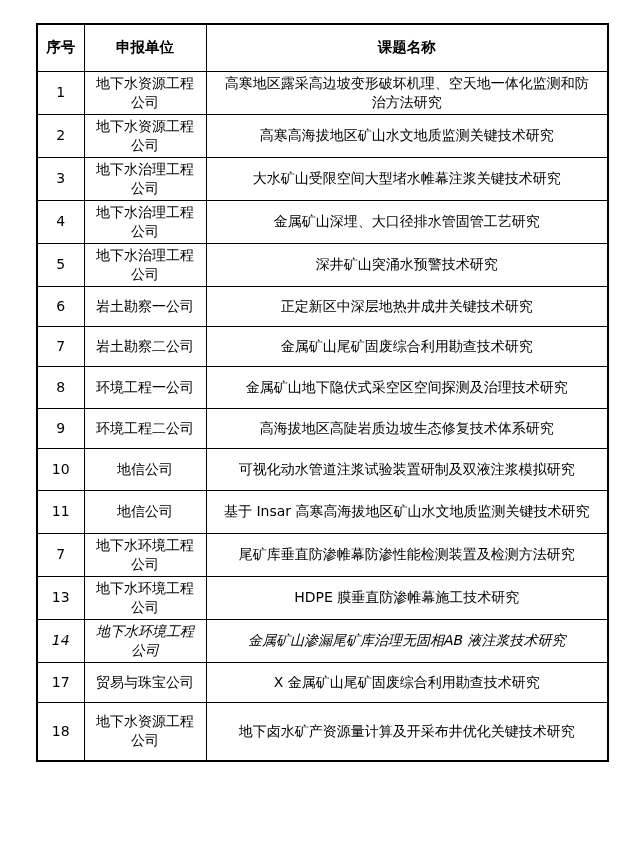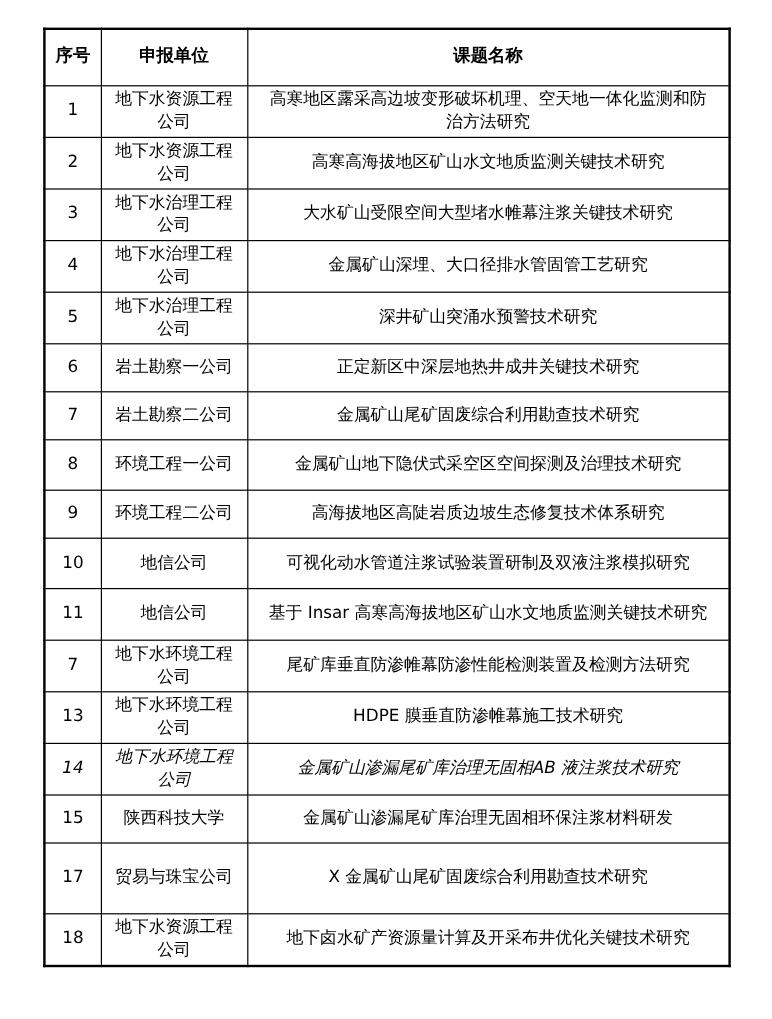--- a/index.html
+++ b/index.html
@@ -132,25 +132,20 @@
           <td>13</td>
           <td>地下水环境工程公司</td>
           <td>HDPE 膜垂直防渗帷幕施工技术研究</td>
         </tr>
         <tr>
           <td>14</td>
           <td>地下水环境工程公司</td>
           <td>金属矿山渗漏尾矿库治理无固相AB 液注浆技术研究</td>
         </tr>
         <tr>
-          <td>15</td>
-          <td>陕西科技大学</td>
-          <td>金属矿山渗漏尾矿库治理无固相环保注浆材料研发</td>
-        </tr>
-        <tr>
           <td>17</td>
           <td>贸易与珠宝公司</td>
           <td>X 金属矿山尾矿固废综合利用勘查技术研究</td>
         </tr>
         <tr>
           <td>18</td>
           <td>地下水资源工程公司</td>
           <td>地下卤水矿产资源量计算及开采布井优化关键技术研究</td>
         </tr>
       </tbody>

